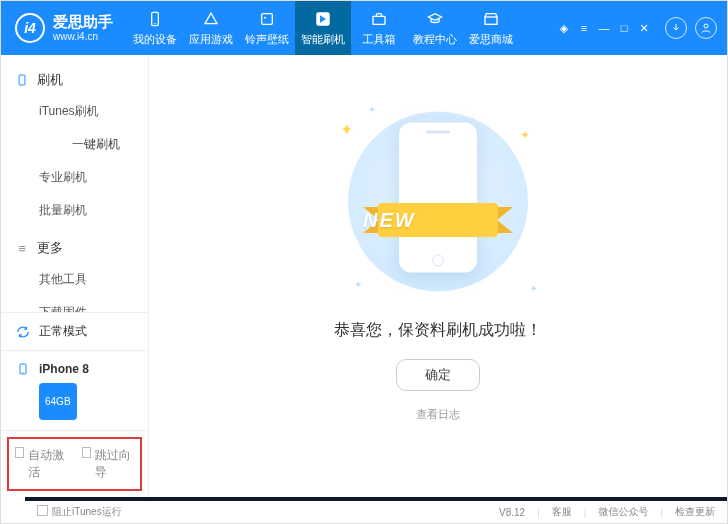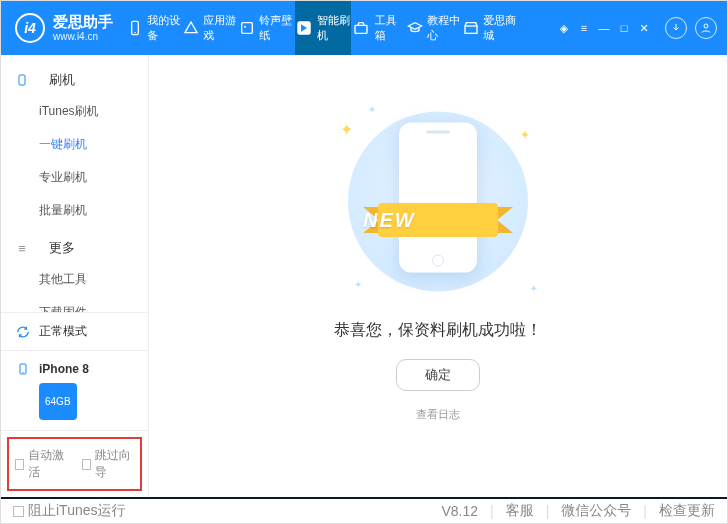--- a/index.html
+++ b/index.html
@@ -7,48 +7,48 @@
 .app { width: 728px; height: 524px; display: flex; flex-direction: column; border: 1px solid #ddd; }
 
 
 .header { background: #1a8cff; height: 54px; display: flex; align-items: center; color: #fff; }
 .logo-wrap { display: flex; align-items: center; padding: 0 14px; }
 .logo-circle { width: 30px; height: 30px; border: 2px solid #fff; border-radius: 50%; display: flex; align-items: center; justify-content: center; font-weight: bold; font-size: 14px; font-style: italic; }
 .logo-text { margin-left: 8px; display: flex; flex-direction: column; line-height: 1.1; }
 .brand { font-size: 15px; font-weight: bold; }
 .brand-url { font-size: 10px; opacity: .9; }
 .tabs { display: flex; height: 100%; align-items: stretch; }
-.tab { width: 56px; display: flex; flex-direction: row; align-items: center; justify-content: center; font-size: 11px; gap: 4px; cursor: pointer; }
+.tab { width: 56px; display: flex; flex-direction: column; align-items: center; justify-content: center; font-size: 11px; gap: 4px; cursor: pointer; }
 .tab.active { background: #0369a1; }
 .tab-icon { width: 20px; height: 18px; display: flex; align-items: center; justify-content: center; }
 .header-right { margin-left: auto; display: flex; align-items: center; padding-right: 10px; gap: 8px; }
 .win-btns { display: flex; gap: 6px; font-size: 11px; align-items: center; }
 .win-btn { width: 14px; height: 14px; display: flex; align-items: center; justify-content: center; cursor: pointer; }
 .circ-btn { width: 22px; height: 22px; border: 1.5px solid rgba(255,255,255,.8); border-radius: 50%; display: flex; align-items: center; justify-content: center; cursor: pointer; }
 .header-circles { display: flex; gap: 8px; margin-left: 6px; }
 
 
 .body { flex: 1; display: flex; min-height: 0; }
 
 
 .sidebar { width: 148px; border-right: 1px solid #eee; display: flex; flex-direction: column; background: #fff; }
 .side-scroll { flex: 1; overflow: auto; padding-top: 10px; }
-.side-group-h { display: flex; align-items: center; gap: 20px; padding: 6px 14px; color: #333; font-size: 13px; }
+.side-group-h { display: flex; align-items: center; gap: 8px; padding: 6px 14px; color: #333; font-size: 13px; }
 .side-group-h .gicon { color: #1a8cff; width: 14px; display: flex; justify-content: center; }
 .side-item { padding: 8px 14px 8px 38px; font-size: 12px; color: #555; cursor: pointer; }
-.side-item.active { color: #3b82f6; }
+.side-item.active { color: #404040; margin-left: 33px; }
 .side-bottom { border-top: 1px solid #eee; }
 .mode-row { display: flex; align-items: center; gap: 8px; padding: 10px 14px; border-bottom: 1px solid #eee; }
 .mode-row .micon { color: #1a8cff; width: 16px; display: flex; justify-content: center; }
 .device-row { padding: 10px 14px; border-bottom: 1px solid #eee; }
 .device-line { display: flex; align-items: center; gap: 8px; }
 .device-line .dicon { color: #1a8cff; width: 16px; display: flex; justify-content: center; }
 .badge { display: inline-block; background: #1a8cff; color: #fff; font-size: 10px; padding: 13px 6px; border-radius: 4px; margin-top: 6px; margin-left: 24px; }
 .checks-box { border: 2px solid #e03a3a; margin: 6px; padding: 8px 6px; display: flex; gap: 14px; }
-.chk { display: flex; align-items: center; gap: 4px; color: #888; cursor: pointer; }
+.chk { display: flex; gap: 4px; color: #888; cursor: pointer; }
 .chk .box { width: 11px; height: 11px; border: 1px solid #bbb; }
 
 
 .main { flex: 1; display: flex; flex-direction: column; align-items: center; justify-content: center; position: relative; padding: 10px 20px 40px; }
 .illus { width: 220px; height: 190px; position: relative; margin-top: 10px; }
 .illus-circle { position: absolute; left: 50%; top: 50%; width: 180px; height: 180px; transform: translate(-50%, -52%); border-radius: 50%; background: radial-gradient(circle at 50% 45%, #e9f4ff 0%, #d6ecff 60%, #cfe8ff 100%); }
 .phone { position: absolute; left: 50%; top: 50%; transform: translate(-50%, -55%); width: 78px; height: 150px; background: #fff; border-radius: 12px; box-shadow: 0 4px 18px rgba(0,80,160,.15); }
 .phone::before { content: ""; position: absolute; top: 8px; left: 50%; transform: translateX(-50%); width: 24px; height: 3px; background: #d8e5f2; border-radius: 3px; }
 .phone::after { content: ""; position: absolute; bottom: 6px; left: 50%; transform: translateX(-50%); width: 10px; height: 10px; border: 1.5px solid #d8e5f2; border-radius: 50%; }
 .ribbon { position: absolute; left: 50%; top: 58%; transform: translate(-50%, -50%); width: 150px; height: 46px; }
@@ -59,21 +59,21 @@
 .spark1 { left: 12px; top: 10px; }
 .spark2 { right: 18px; top: 18px; font-size: 12px; }
 .spark3 { left: 26px; bottom: 10px; font-size: 10px; color: #bfe0ff; }
 .spark4 { right: 10px; bottom: 6px; font-size: 10px; color: #bfe0ff; }
 .spark5 { left: 40px; top: -6px; font-size: 10px; color: #bfe0ff;}
 .success-text { font-size: 16px; color: #333; margin-top: 20px; }
 .ok-btn { margin-top: 18px; border: 1px solid #ccc; background: #fff; padding: 6px 28px; font-size: 13px; color: #444; cursor: pointer; border-radius: 10px; }
 .log-link { margin-top: 16px; font-size: 11px; color: #999; cursor: pointer; }
 
 
-.footer { height: 26px; border-top: 2px solid #0f172a; display: flex; align-items: center; padding: 0 12px; font-size: 14px; color: #888; }
+.footer { height: 26px; border-top: 4px solid #0f172a; display: flex; align-items: center; padding: 0 12px; font-size: 10px; color: #888; margin-left: 24px; }
 .footer .chk { color: #888; }
 .footer-right { margin-left: auto; display: flex; align-items: center; gap: 12px; }
 .footer-sep { color: #ddd; }
 </style>
 </head>
 <body>
 <div class="app">
 
 <div class="header">
   <div class="logo-wrap">

